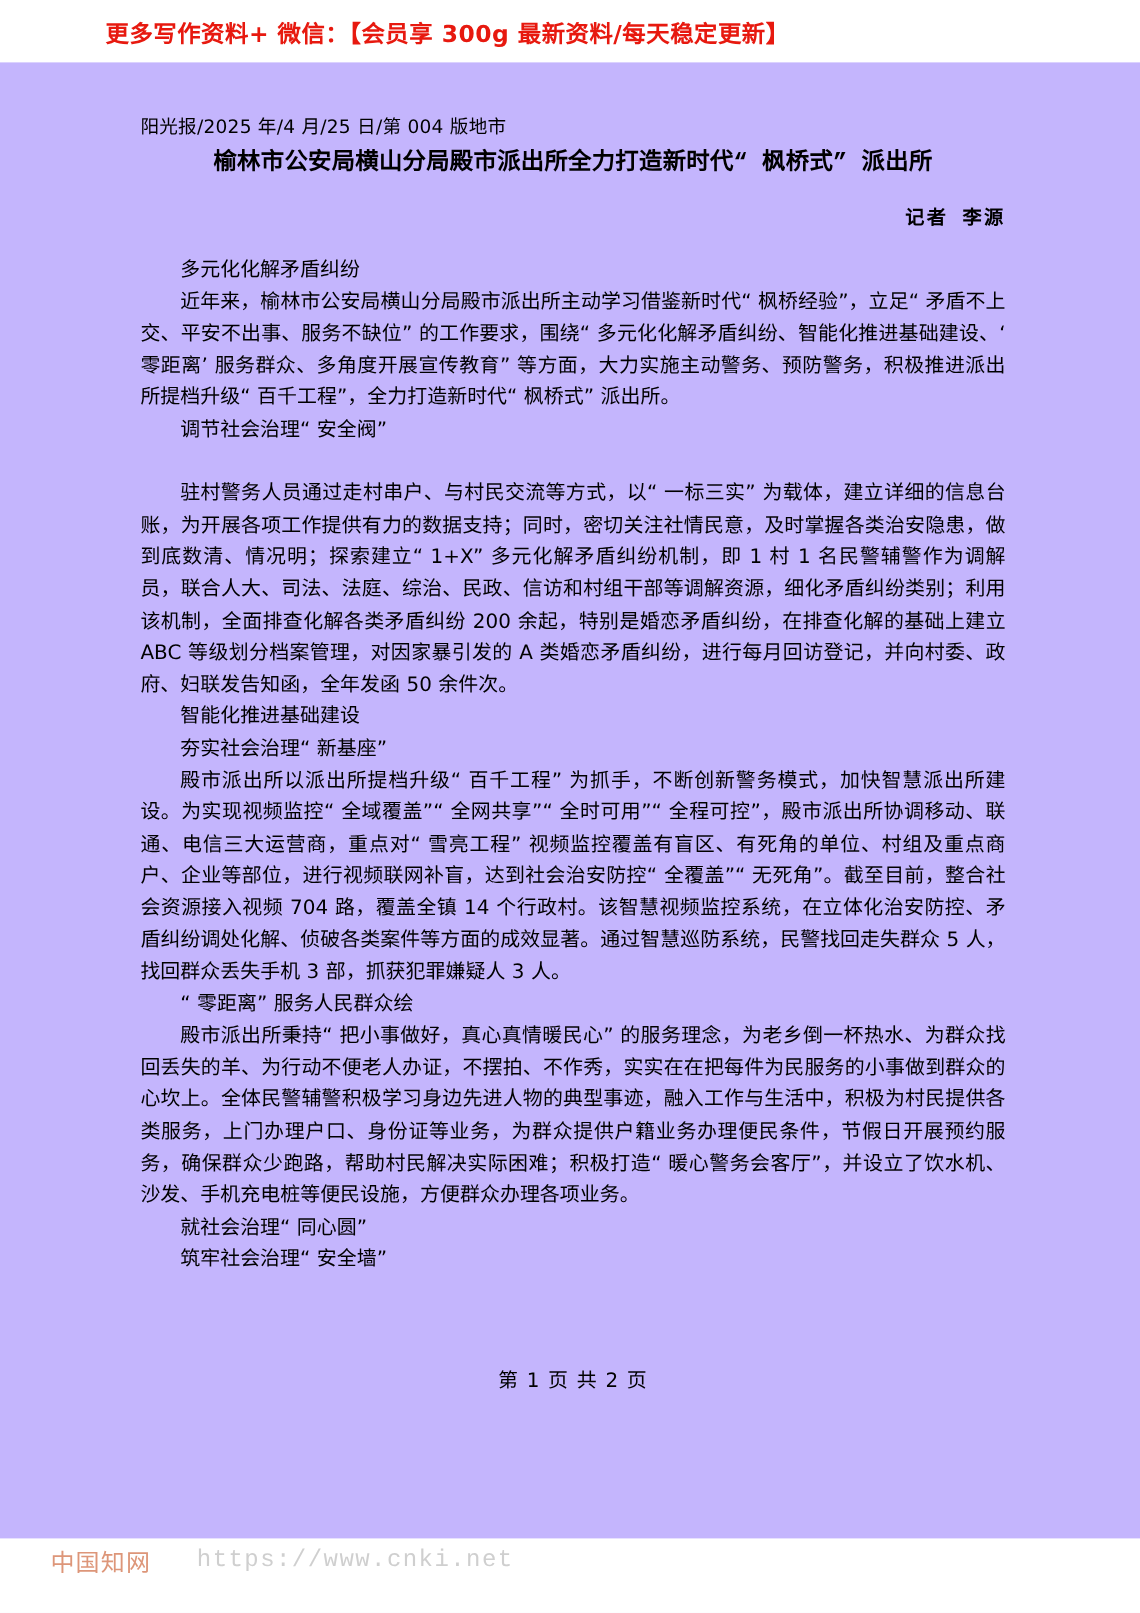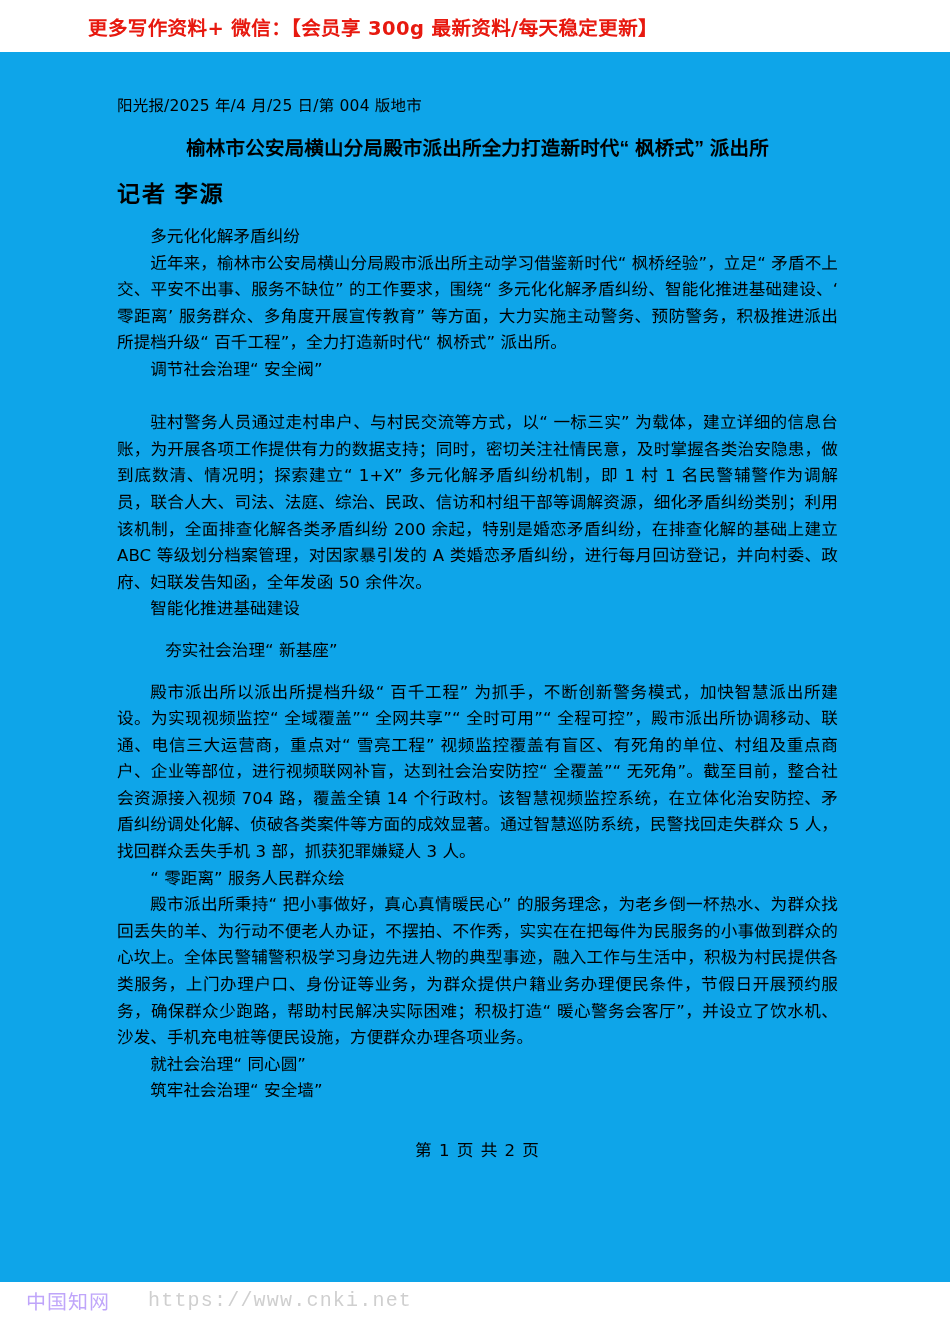--- a/index.html
+++ b/index.html
@@ -38,21 +38,21 @@
     font-family: "DejaVu Sans", "Liberation Sans", sans-serif;
   }
 
   
   .page-sheet {
     position: absolute;
     left: 0;
     top: 52px;
     width: 950px;
     height: 1230px;
-    background: #0ea5e9;
+    background: #c4b5fd;
   }
 
   .content {
     position: absolute;
     left: 117px;
     top: 43px;
     width: 721px;
   }
 
   .source-line {
@@ -69,33 +69,33 @@
     letter-spacing: 1px;
     margin-top: 14px;
     line-height: 34px;
     font-family: "DejaVu Sans", "Liberation Sans", sans-serif;
   }
   .subhead {
     text-align: center;
     font-size: 19.5px;
     font-weight: bold;
     letter-spacing: 0.2px;
-    margin-top: 16px;
+    margin-top: 4px;
     line-height: 29px;
     white-space: nowrap;
-    font-family: Liberation Sans, sans-serif;
+    font-family: Liberation Mono, monospace;
   }
   .byline {
-    text-align: left;
-    font-size: 23px;
+    text-align: right;
+    font-size: 16px;
     font-weight: bold;
     margin-top: 17px;
     line-height: 30px;
     letter-spacing: 2px;
-    font-family: Liberation Serif, serif;
+    font-family: Liberation Mono, monospace;
   }
 
   .body-block {
     margin-top: 14px;
   }
   .para {
     font-size: 16.6px;
     line-height: 26.6px;
     text-align: justify;
     text-justify: inter-ideograph;
@@ -129,23 +129,24 @@
     position: absolute;
     left: 26px;
     top: 1286px;
     display: flex;
     align-items: center;
     gap: 38px;
     opacity: 0.55;
   }
   .cnki-logo {
     font-size: 20px;
-    color: #8b5cf6;
+    color: #c2410c;
     letter-spacing: 1px;
     font-family: "DejaVu Sans", "Liberation Sans", sans-serif;
+    margin-left: 16px;
   }
   .cnki-url {
     font-size: 20px;
     color: #a8a8a8;
     letter-spacing: 1.2px;
     font-family: Liberation Mono, monospace;
   }
 </style>
 </head>
 <body>
@@ -165,21 +166,21 @@
 
     <div class="byline">记者  李源</div>
 
     <div class="body-block">
         <p class="para heading" style="margin: 0px;">多元化化解矛盾纠纷</p>
         <p class="para indent" style="margin: 0px;">近年来，榆林市公安局横山分局殿市派出所主动学习借鉴新时代“ 枫桥经验”，立足“ 矛盾不上交、平安不出事、服务不缺位” 的工作要求，围绕“ 多元化化解矛盾纠纷、智能化推进基础建设、‘ 零距离’ 服务群众、多角度开展宣传教育” 等方面，大力实施主动警务、预防警务，积极推进派出所提档升级“ 百千工程”，全力打造新时代“ 枫桥式” 派出所。</p>
         <p class="para heading" style="margin: 0px;">调节社会治理“ 安全阀”</p>
         <div class="spacer-line"></div>
         <p class="para indent" style="margin: 0px;">驻村警务人员通过走村串户、与村民交流等方式，以“ 一标三实” 为载体，建立详细的信息台账，为开展各项工作提供有力的数据支持；同时，密切关注社情民意，及时掌握各类治安隐患，做到底数清、情况明；探索建立“ 1+X” 多元化解矛盾纠纷机制，即 1 村 1 名民警辅警作为调解员，联合人大、司法、法庭、综治、民政、信访和村组干部等调解资源，细化矛盾纠纷类别；利用该机制，全面排查化解各类矛盾纠纷 200 余起，特别是婚恋矛盾纠纷，在排查化解的基础上建立 ABC 等级划分档案管理，对因家暴引发的 A 类婚恋矛盾纠纷，进行每月回访登记，并向村委、政府、妇联发告知函，全年发函 50 余件次。</p>
         <p class="para heading" style="margin: 0px;">智能化推进基础建设</p>
-        <p class="para heading" style="margin: 15px;">夯实社会治理“ 新基座”</p>
+        <p class="para heading" style="margin: 0px;">夯实社会治理“ 新基座”</p>
         <p class="para indent" style="margin: 0px;">殿市派出所以派出所提档升级“ 百千工程” 为抓手，不断创新警务模式，加快智慧派出所建设。为实现视频监控“ 全域覆盖”“ 全网共享”“ 全时可用”“ 全程可控”，殿市派出所协调移动、联通、电信三大运营商，重点对“ 雪亮工程” 视频监控覆盖有盲区、有死角的单位、村组及重点商户、企业等部位，进行视频联网补盲，达到社会治安防控“ 全覆盖”“ 无死角”。截至目前，整合社会资源接入视频 704 路，覆盖全镇 14 个行政村。该智慧视频监控系统，在立体化治安防控、矛盾纠纷调处化解、侦破各类案件等方面的成效显著。通过智慧巡防系统，民警找回走失群众 5 人，找回群众丢失手机 3 部，抓获犯罪嫌疑人 3 人。</p>
         <p class="para heading" style="margin: 0px;">“ 零距离” 服务人民群众绘</p>
         <p class="para indent" style="margin: 0px;">殿市派出所秉持“ 把小事做好，真心真情暖民心” 的服务理念，为老乡倒一杯热水、为群众找回丢失的羊、为行动不便老人办证，不摆拍、不作秀，实实在在把每件为民服务的小事做到群众的心坎上。全体民警辅警积极学习身边先进人物的典型事迹，融入工作与生活中，积极为村民提供各类服务，上门办理户口、身份证等业务，为群众提供户籍业务办理便民条件，节假日开展预约服务，确保群众少跑路，帮助村民解决实际困难；积极打造“ 暖心警务会客厅”，并设立了饮水机、沙发、手机充电桩等便民设施，方便群众办理各项业务。</p>
         <p class="para heading" style="margin: 0px;">就社会治理“ 同心圆”</p>
         <p class="para heading" style="margin: 0px;">筑牢社会治理“ 安全墙”</p>
       </div>
 
   </div>
 
   <div class="page-footer">第 1 页 共 2 页</div>

